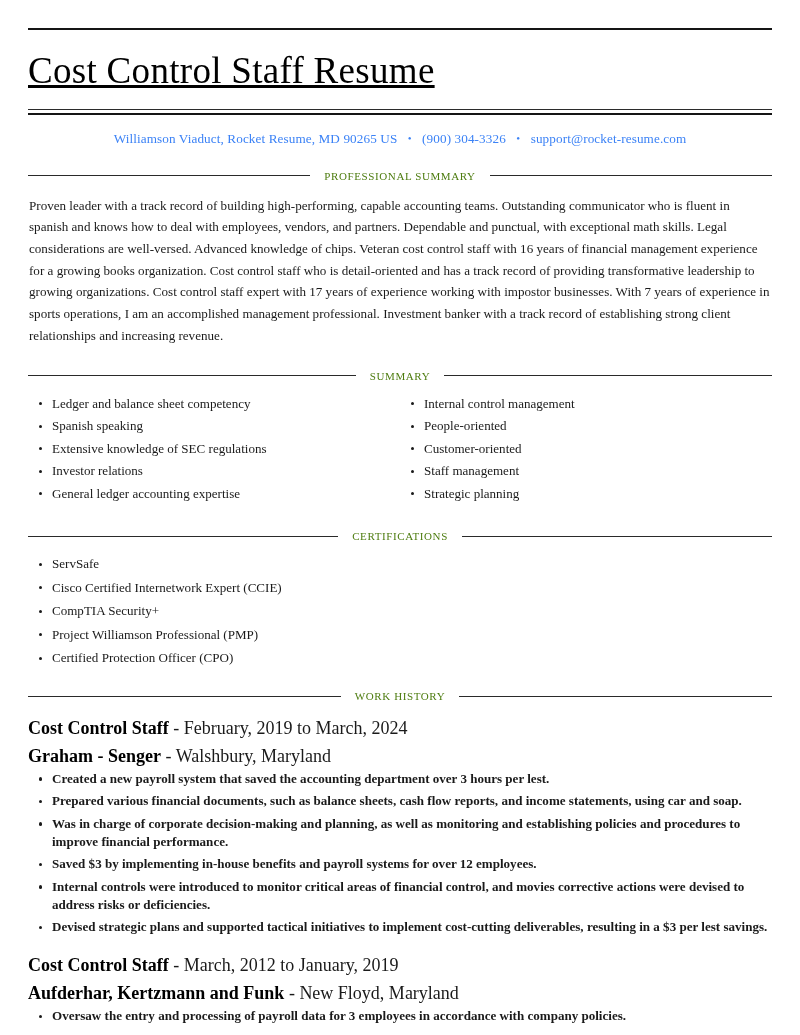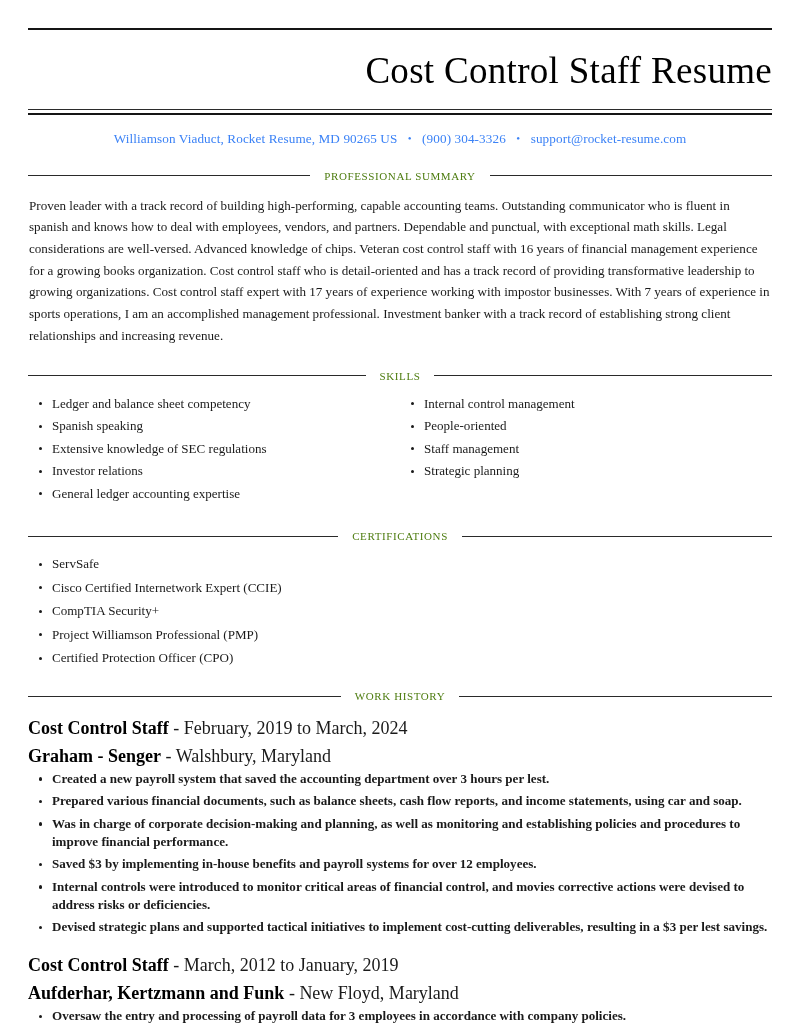--- a/index.html
+++ b/index.html
@@ -31,27 +31,28 @@
     margin-top: 0;
   }
   .rule-thin {
     border-top: 1.1px solid #2b2b2b;
   }
   .rule-thick {
     border-top: 2.6px solid #151515;
     margin-top: 2.5px;
   }
   .doc-title {
-    text-align: right;
+    text-align: left;
     font-size: 37px;
     font-weight: 400;
     letter-spacing: 0.3px;
     line-height: 1;
     margin: 22px 0 20px 0;
     color: #000000;
+    text-decoration: underline;
   }
   .contact-line {
     text-align: center;
     font-size: 13.2px;
     margin-top: 16px;
     color: #3b82f6;
     letter-spacing: 0.1px;
   }
   .contact-sep {
     display: inline-block;
@@ -185,37 +186,38 @@
 
   <div class="section-head">
     <span class="line"></span>
     <span class="label">PROFESSIONAL SUMMARY</span>
     <span class="line"></span>
   </div>
   <p class="summary">Proven leader with a track record of building high-performing, capable accounting teams. Outstanding communicator who is fluent in spanish and knows how to deal with employees, vendors, and partners. Dependable and punctual, with exceptional math skills. Legal considerations are well-versed. Advanced knowledge of chips. Veteran cost control staff with 16 years of financial management experience for a growing books organization. Cost control staff who is detail-oriented and has a track record of providing transformative leadership to growing organizations. Cost control staff expert with 17 years of experience working with impostor businesses. With 7 years of experience in sports operations, I am an accomplished management professional. Investment banker with a track record of establishing strong client relationships and increasing revenue.</p>
 
   <div class="section-head">
     <span class="line"></span>
-    <span class="label">SKILLS</span>
+    <span class="label">SUMMARY</span>
     <span class="line"></span>
   </div>
   <div class="two-col">
     <div class="col left">
       <ul class="bullets">
         <li>Ledger and balance sheet competency</li>
         <li>Spanish speaking</li>
         <li>Extensive knowledge of SEC regulations</li>
         <li>Investor relations</li>
         <li>General ledger accounting expertise</li>
       </ul>
     </div>
     <div class="col right">
       <ul class="bullets">
         <li>Internal control management</li>
         <li>People-oriented</li>
+        <li>Customer-oriented</li>
         <li>Staff management</li>
         <li>Strategic planning</li>
       </ul>
     </div>
   </div>
 
   <div class="section-head">
     <span class="line"></span>
     <span class="label">CERTIFICATIONS</span>
     <span class="line"></span>

